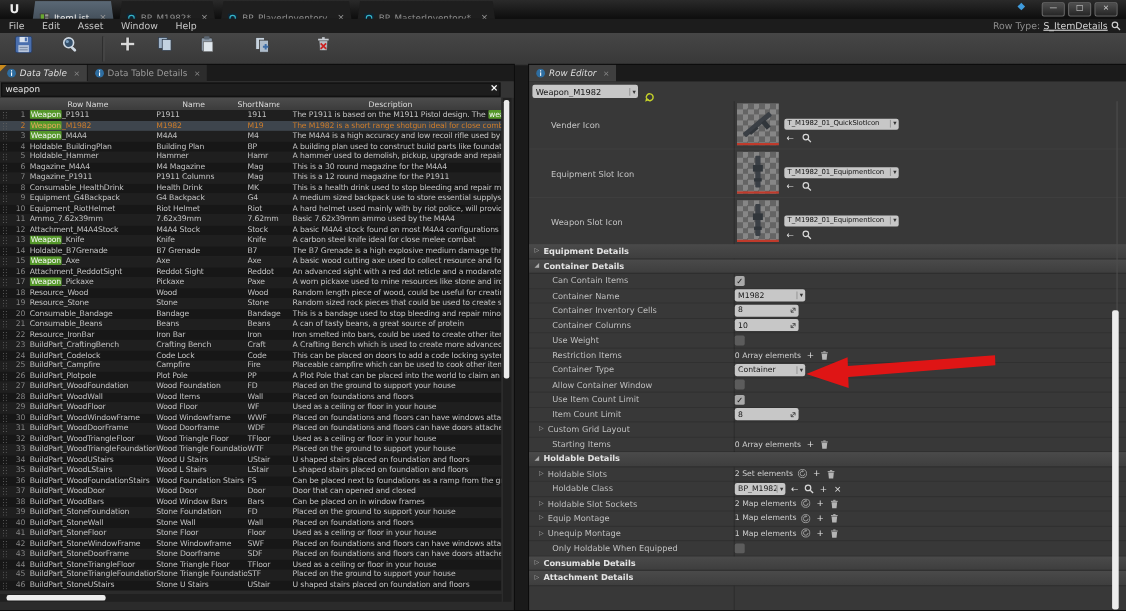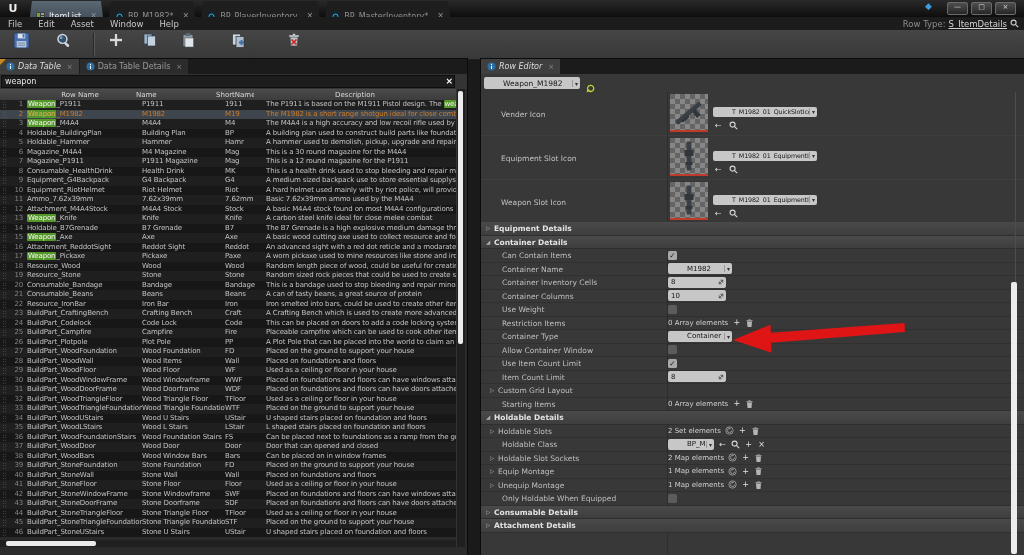--- a/index.html
+++ b/index.html
@@ -76,21 +76,21 @@
   .mk{background:#55982a;color:#f5f5f5;border-radius:1px;padding:0 1px;}
   .trow.sel .mk{color:#e8a95c;}
   .vscroll{position:absolute;left:456px;top:30px;width:8px;height:458px;background:#202020;border-left:1px solid #333;}
   .vthumb{position:absolute;left:1px;top:2px;width:5px;height:253px;background:#ececec;border-radius:2px;}
   .hscroll{position:absolute;left:0;top:481px;width:456px;height:7px;background:#202020;}
   .hthumb{position:absolute;left:6px;top:1px;width:90px;height:5px;background:#ececec;border-radius:2px;}
   
   .retool{position:absolute;left:0;top:15px;width:100%;height:18px;}
   .combo{display:inline-flex;align-items:center;background:#c7c7c7;border-radius:2px;height:11px;
     font-size:7px;color:#161616;box-sizing:border-box;}
-  .combo .cv{padding:0 19px;overflow:hidden;white-space:nowrap;flex:1;}
+  .combo .cv{padding:0 3px;overflow:hidden;white-space:nowrap;flex:1;}
   .carr{border-left:1px solid #9a9a9a;padding:0 2px;font-size:6px;color:#333;}
   .recombo{position:absolute;left:3px;top:3px;width:96px;height:12px;font-size:7.5px;}
   .sync{position:absolute;left:105px;top:4px;}
   .vsep{position:absolute;left:186px;top:33px;bottom:0;width:1px;background:#2d2d2d;}
   .iconrows{position:absolute;left:0;top:33px;width:100%;}
   .irow{position:relative;height:43px;border-bottom:1px solid rgba(255,255,255,0.03);}
   .ilabel{position:absolute;left:20px;top:50%;transform:translateY(-50%);font-size:7.5px;color:#c3c3c3;}
   .ithumb{position:absolute;left:189px;top:2px;width:38px;height:38px;
     background:conic-gradient(#868686 25%,#646464 0 50%,#868686 0 75%,#646464 0) 0 0/10px 10px;}
   .ithumb:after{content:'';position:absolute;left:0;right:0;bottom:0;height:2.5px;background:#c03a2b;}
@@ -295,21 +295,21 @@
           <span class="px">×</span>
         </div>
       </div>
     <div class="searchrow">
       <input class="searchinput" value="weapon" style="">
       <div class="clearx">×</div>
     </div>
     <div class="thead" id="table-head">
         <div class="th" style="width: 24px;"></div>
         <div class="th" style="width: 112px; text-align: center;">Row Name</div>
-        <div class="th" style="width: 80px; text-align: left;">Name</div>
+        <div class="th" style="width: 80px; text-align: center;">Name</div>
         <div class="th" style="width: 38px; text-align: left;">ShortName</div>
         <div class="th" style="flex: 1 1 0%; text-align: center;">Description</div>
       </div>
     <div class="tbody" id="table-body">
         <div class="trow odd">
           <div class="td handle">
             <span class="grip"></span>
           </div>
           <div class="td num">1</div>
           <div class="td rowname"><span class="mk">Weapon</span>_P1911</div>
@@ -366,21 +366,21 @@
           <div class="td name">M4 Magazine</div>
           <div class="td short">Mag</div>
           <div class="td desc">This is a 30 round magazine for the M4A4</div>
         </div>
         <div class="trow odd">
           <div class="td handle">
             <span class="grip"></span>
           </div>
           <div class="td num">7</div>
           <div class="td rowname">Magazine_P1911</div>
-          <div class="td name">P1911 Magazine</div>
+          <div class="td name">P1911 Columns</div>
           <div class="td short">Mag</div>
           <div class="td desc">This is a 12 round magazine for the P1911</div>
         </div>
         <div class="trow even">
           <div class="td handle">
             <span class="grip"></span>
           </div>
           <div class="td num">8</div>
           <div class="td rowname">Consumable_HealthDrink</div>
           <div class="td name">Health Drink</div>

